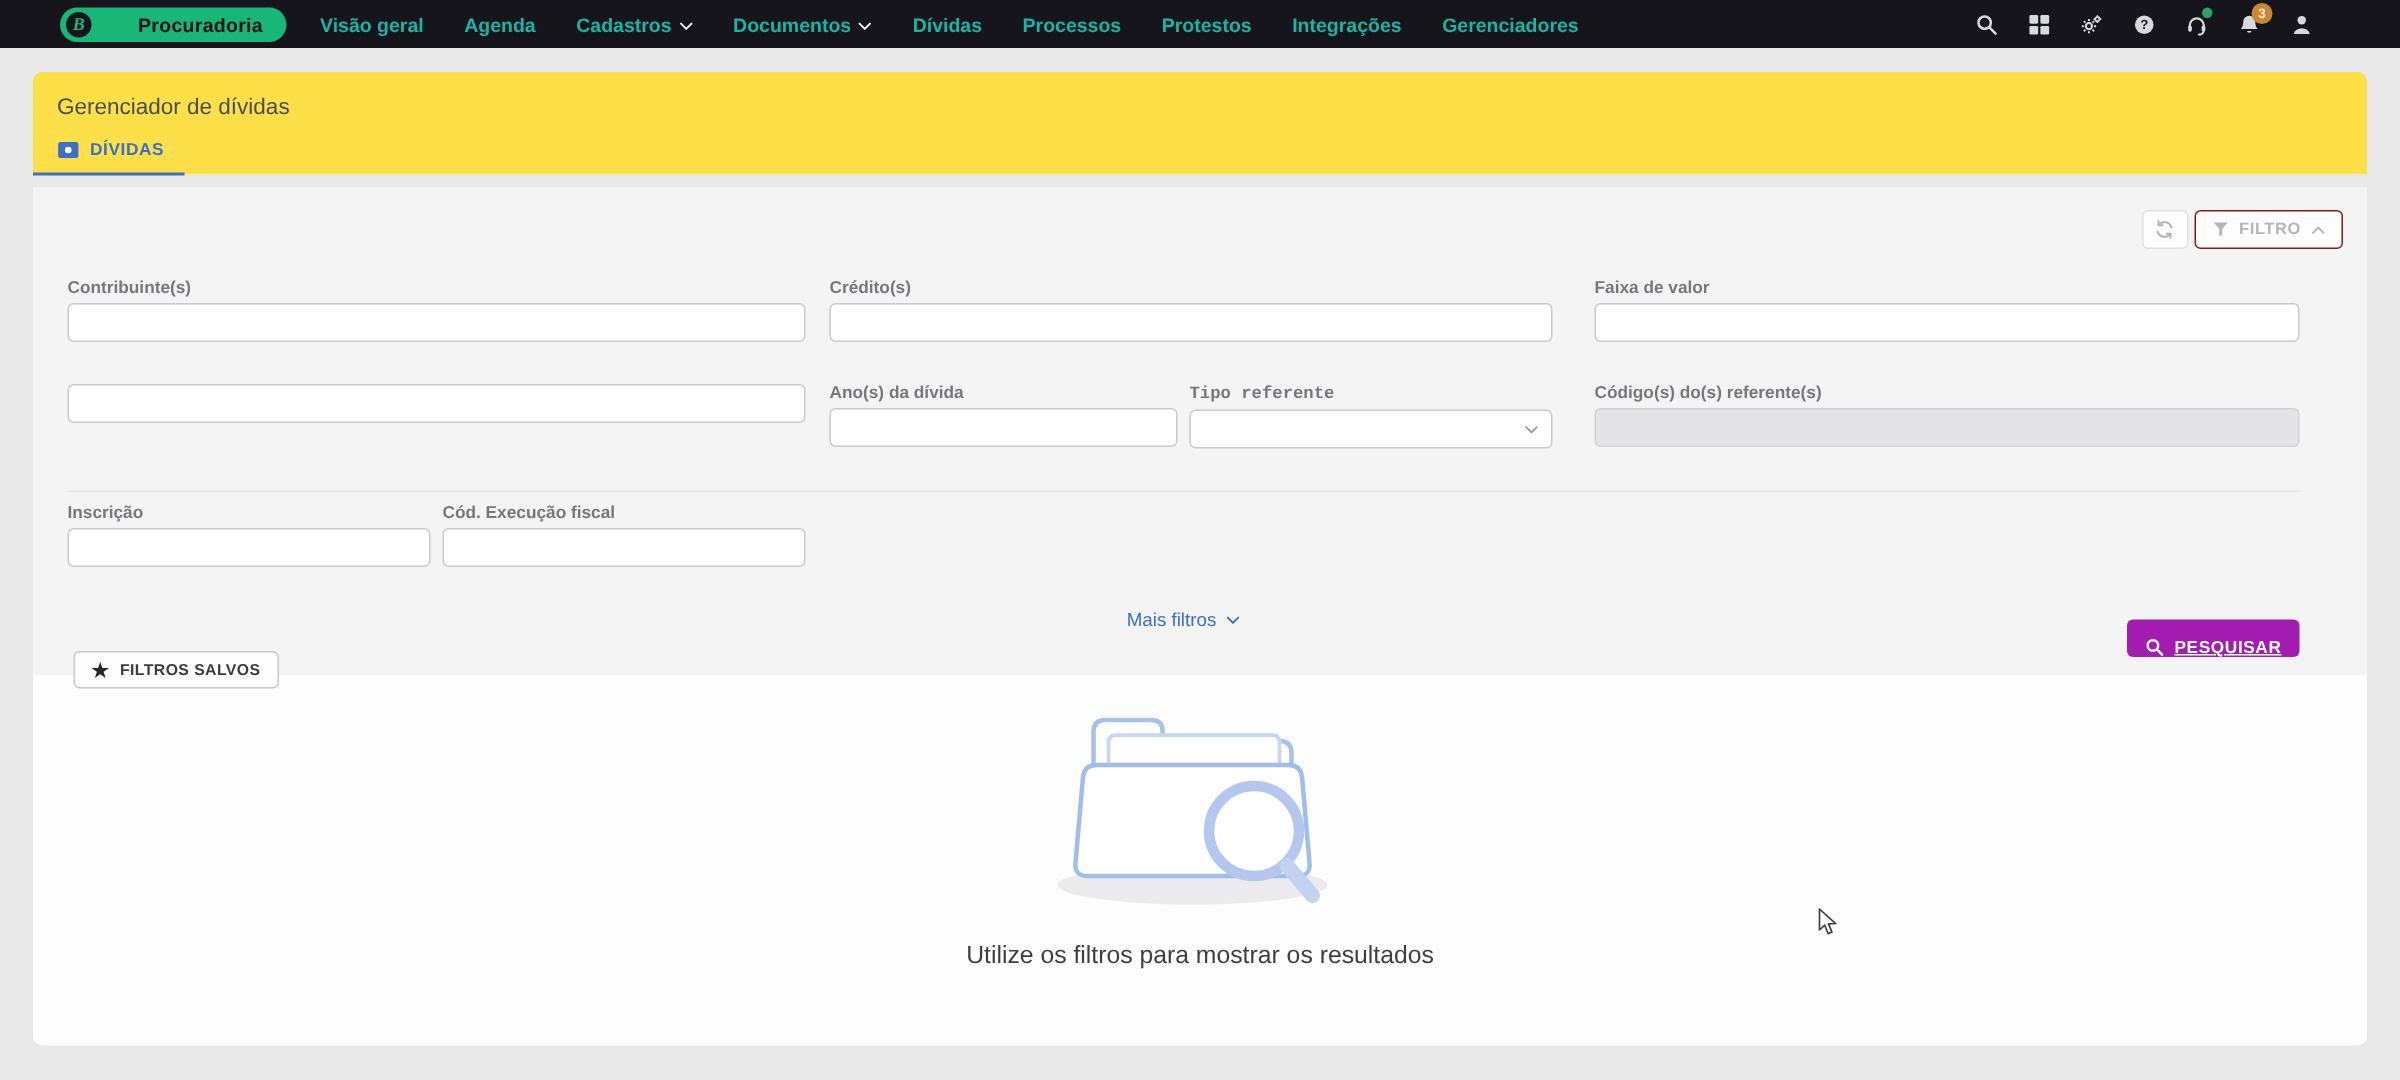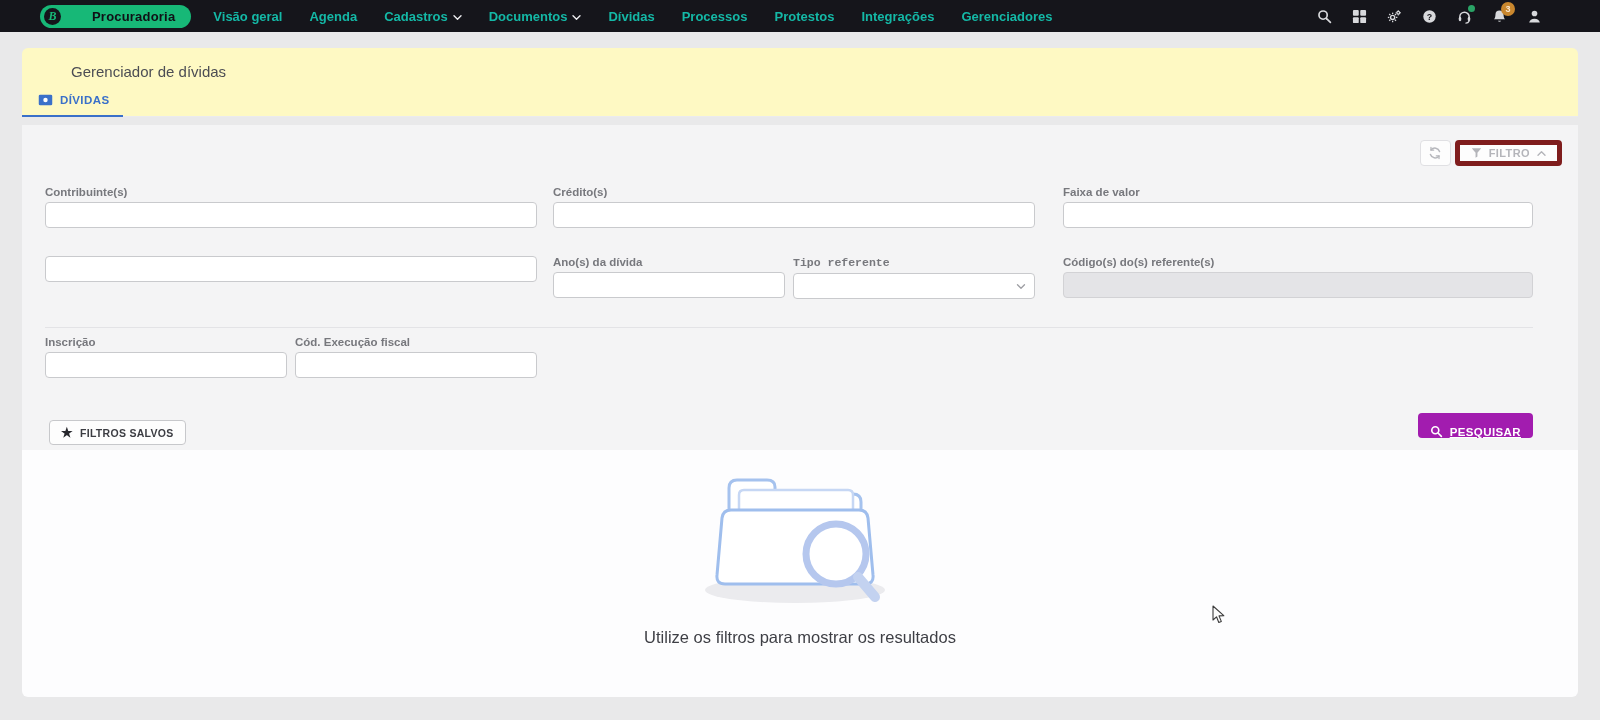--- a/index.html
+++ b/index.html
@@ -44,22 +44,22 @@
     border-radius:50%; background:#2aa366;
   }
   .badge {
     position:absolute; top:-6px; right:-8px; min-width:14px; height:14px;
     border-radius:50%; background:#c9872e; color:#fbe8d0;
     font-size:9px; font-weight:bold; display:flex; align-items:center;
     justify-content:center; padding:0 2px;
   }
   
   .header-card {
-    margin:16px 22px 0; background:#fef9c3; border-radius:6px 6px 0 0;
-    height:69px; position:relative;padding-left:33px;
+    margin:16px 22px 0; background:#fde047; border-radius:6px 6px 0 0;
+    height:69px; position:relative;
   }
   .page-title { font-size:15px; color:#4c4d54; padding:15px 0 0 16px; font-weight:400; }
   .tab-row { position:absolute; bottom:0; left:0; right:0; border-bottom:1px solid #ebebee; display:flex; }
   .tab {
     display:inline-flex; align-items:center; gap:7px;
     padding:0 14px 9px 16px; margin-bottom:-1px;
     border-bottom:2px solid #3a70c9; color:#3a70c9;
     font-size:11.5px; font-weight:bold; letter-spacing:.4px; cursor:pointer;
   }
   
@@ -68,21 +68,21 @@
     border-radius:0 0 6px 6px; display:flex; flex-direction:column; overflow:hidden;
   }
   .filter-panel { background:#f4f4f5; padding:15px 16px 12px; position:relative; height:325px; }
   .panel-actions { display:flex; justify-content:flex-end; gap:4px; }
   .btn-icon {
     width:31px; height:26px; background:#fdfdfd; border:1px solid #e0e0e3;
     border-radius:4px; color:#b6b7bc; display:flex; align-items:center;
     justify-content:center; cursor:pointer;
   }
   .btn-filtro {
-    height:26px; background:#fdfdfd; border:5px solid #7f1d1d; border-radius:4px;
+    height:26px; background:#fdfdfd; border:1px solid #7f1d1d; border-radius:4px;
     color:#b4b5ba; font-size:11px; font-weight:bold; letter-spacing:.4px;
     display:flex; align-items:center; gap:7px; padding:0 11px; cursor:pointer;
   }
   .filter-rows { padding:20px 29px 0 7px; }
   .f-row { display:flex; margin-bottom:28px; }
   .f-field { display:flex; flex-direction:column; }
   .f-label { font-size:11.5px; color:#77787d; font-weight:600; margin-bottom:4px; }
   .f-input {
     height:26px; background:#fff; border:1px solid #c9cacd; border-radius:4px;
     width:100%; padding:0 8px; font-size:12px; color:#333; outline:none;
@@ -301,20 +301,26 @@
         <div class="f-field w-half">
           <label class="f-label">Inscrição</label>
           <input class="f-input" type="text" value="" style="">
         </div>
         <div class="f-field w-half">
           <label class="f-label">Cód. Execução fiscal</label>
           <input class="f-input" type="text" value="" style="">
         </div>
       </div>
 
+      <div class="more-filters">
+        <span>Mais filtros</span>
+        <svg width="10" height="7" viewBox="0 0 10 8">
+            <polyline points="1,2 5,6 9,2" fill="none" stroke="#3a70c9" stroke-width="1.5" stroke-linecap="round" stroke-linejoin="round"></polyline>
+          </svg>
+      </div>
     </div>
 
     <button class="btn-saved">
       <span class="star">★</span>
       <span>FILTROS SALVOS</span>
     </button>
 
     <button class="btn-search">
       <svg width="13" height="13" viewBox="0 0 16 16">
           <circle cx="6.5" cy="6.5" r="4.3" fill="none" stroke="#fff" stroke-width="2"></circle>

